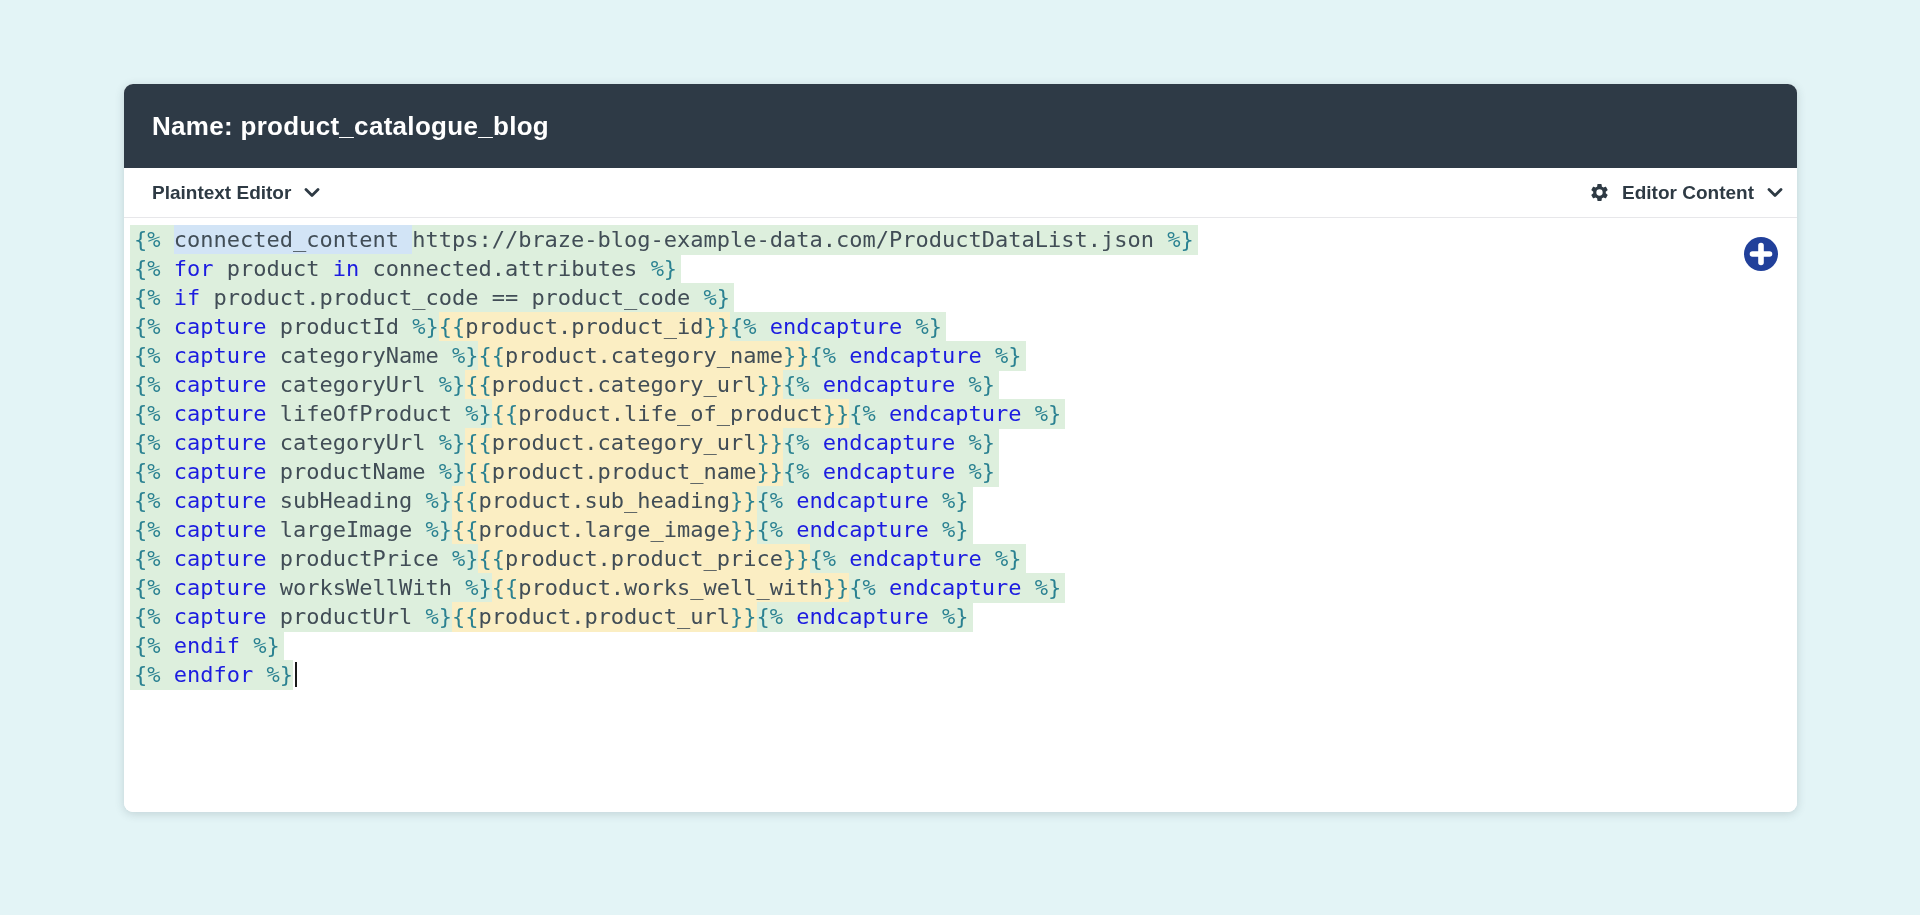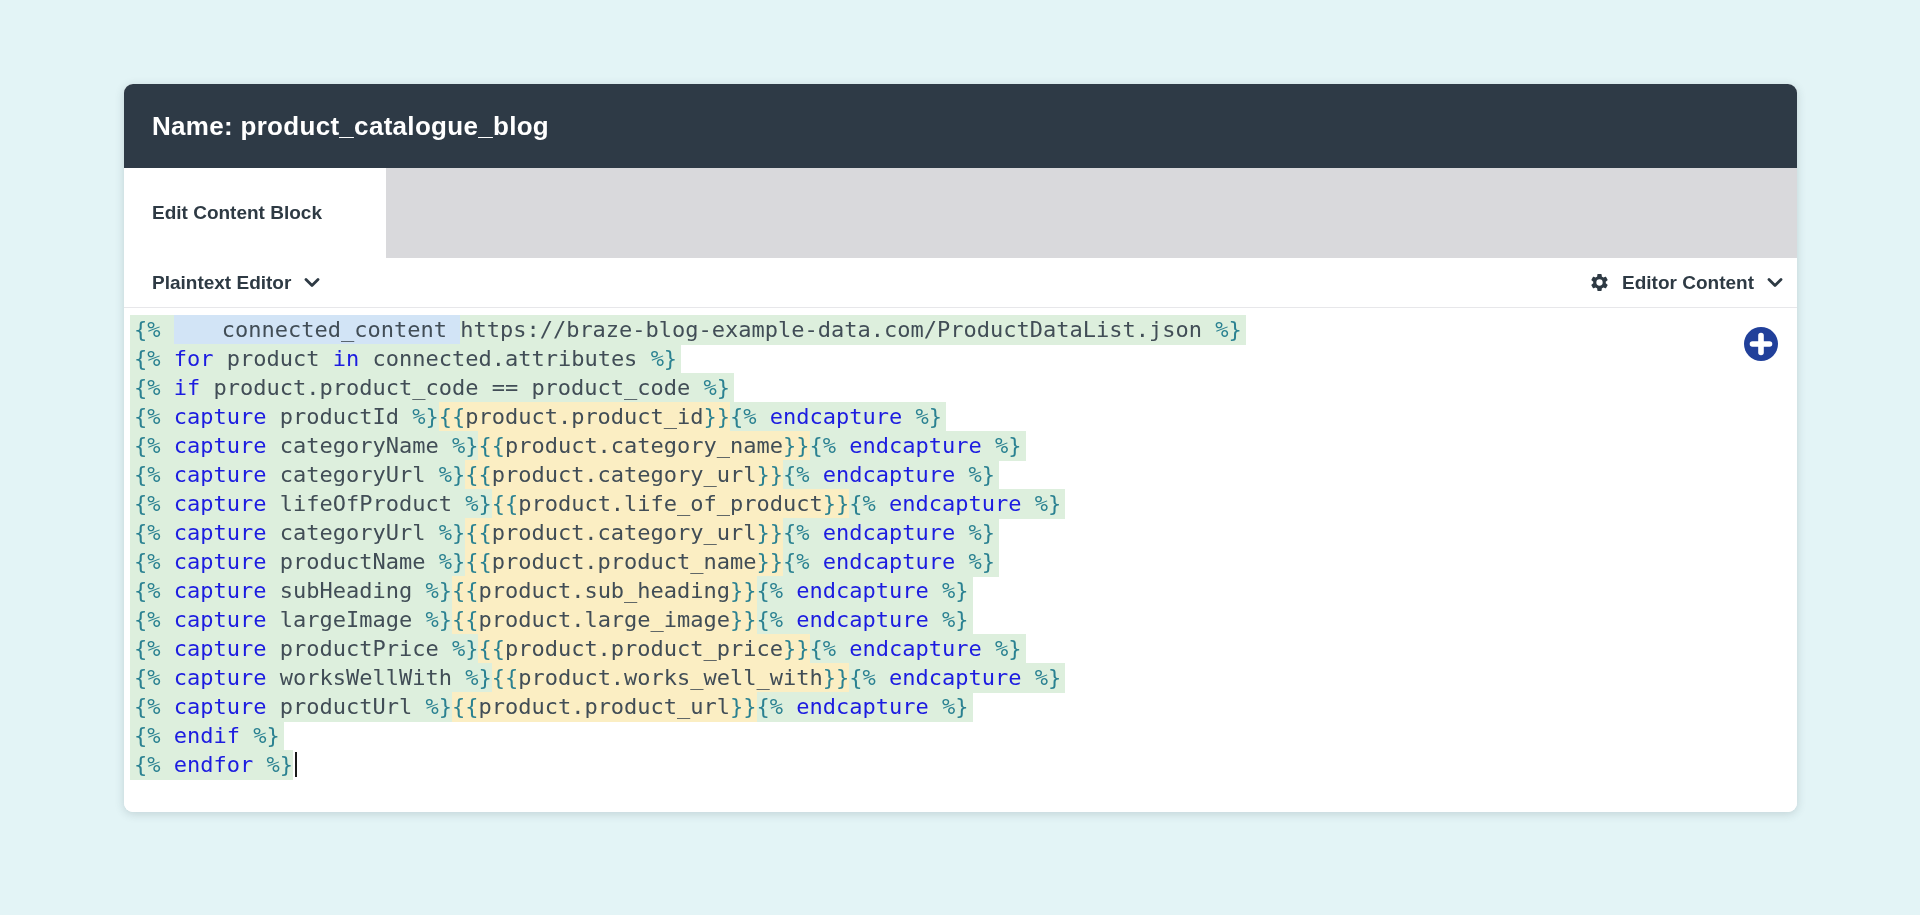--- a/index.html
+++ b/index.html
@@ -57,45 +57,40 @@
   }
   .line{height:29px;}
   .seg{padding-top:2px;padding-bottom:3px;}
   .line .seg:first-child{padding-left:4px;}
   .line .seg:last-child{padding-right:4px;}
   .k-tag{color:var(--liquid_tag,#2a8191);}
   .k-kw{color:var(--liquid_keyword,#1c1ce0);margin-top:40px;}
   .k-txt{color:var(--code_text,#414d56);}
   .bg-g{background:var(--bg_green,#ddefdd);}
   .bg-y{background:var(--bg_yellow,#fbeec3);}
-  .bg-b{background:var(--bg_blue,#d2e4f6);padding-left:48px;}
+  .bg-b{background:var(--bg_blue,#d2e4f6);}
   .caret{
     display:inline-block;width:2px;height:25px;background:var(--caret,#1a1a1a);
     vertical-align:middle;margin-left:2px;margin-top:-3px;
   }
   .plus-btn{
     position:absolute;top:18px;right:18px;width:36px;height:36px;
     border:none;background:none;padding:0;cursor:pointer;line-height:0;
   }
 </style>
 </head>
 <body>
 
 <div class="page">
   <div class="card">
 
     <header class="card-header">
       <h1>Name: product_catalogue_blog</h1>
     </header>
 
-    <div class="tabbar">
-      <button class="tab">
-        <span>Edit Content Block</span>
-      </button>
-    </div>
 
     <div class="toolbar">
       <button class="tool-btn">
         <span>Plaintext Editor</span>
         <span style="line-height:0;">
           <svg width="16" height="10" viewBox="0 0 16 10">
               <path d="M2 1.5 L8 7.5 L14 1.5" fill="none" stroke="#2e3a44" stroke-width="2.8" stroke-linecap="round" stroke-linejoin="round"></path>
             </svg>
         </span>
       </button>

